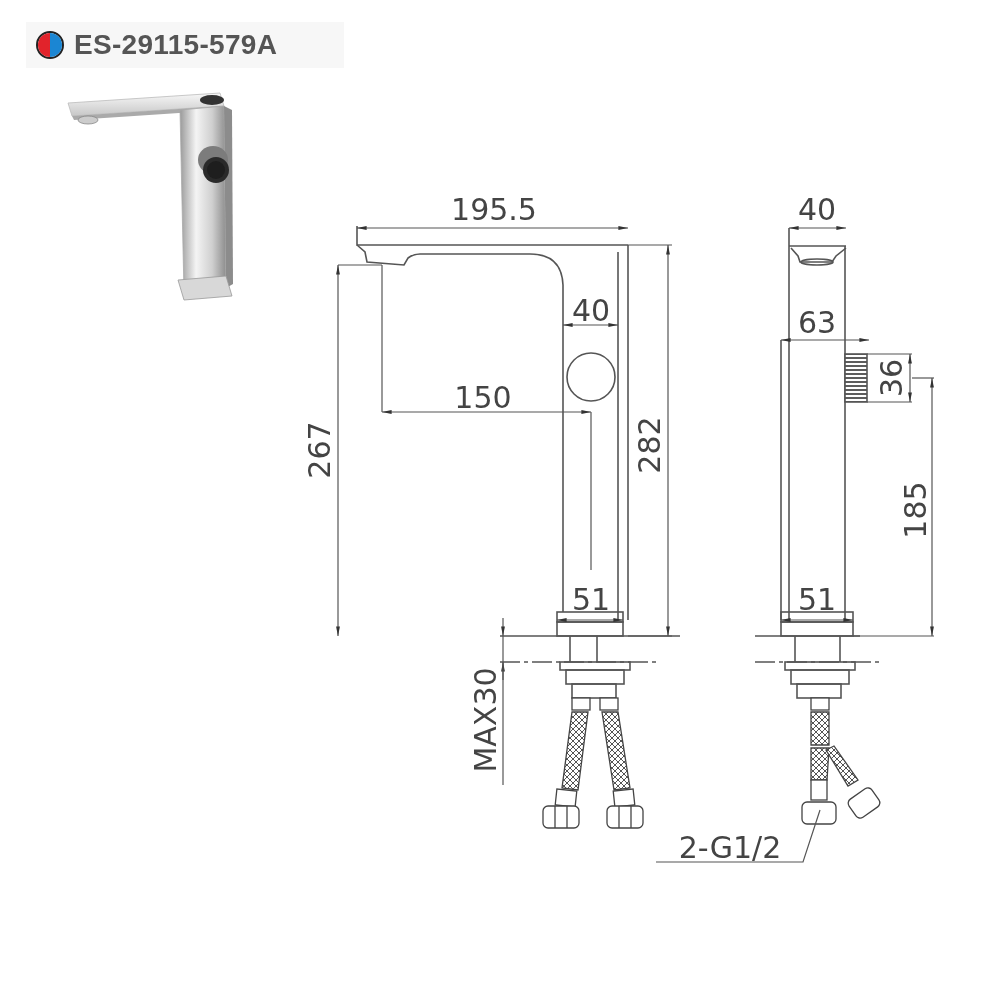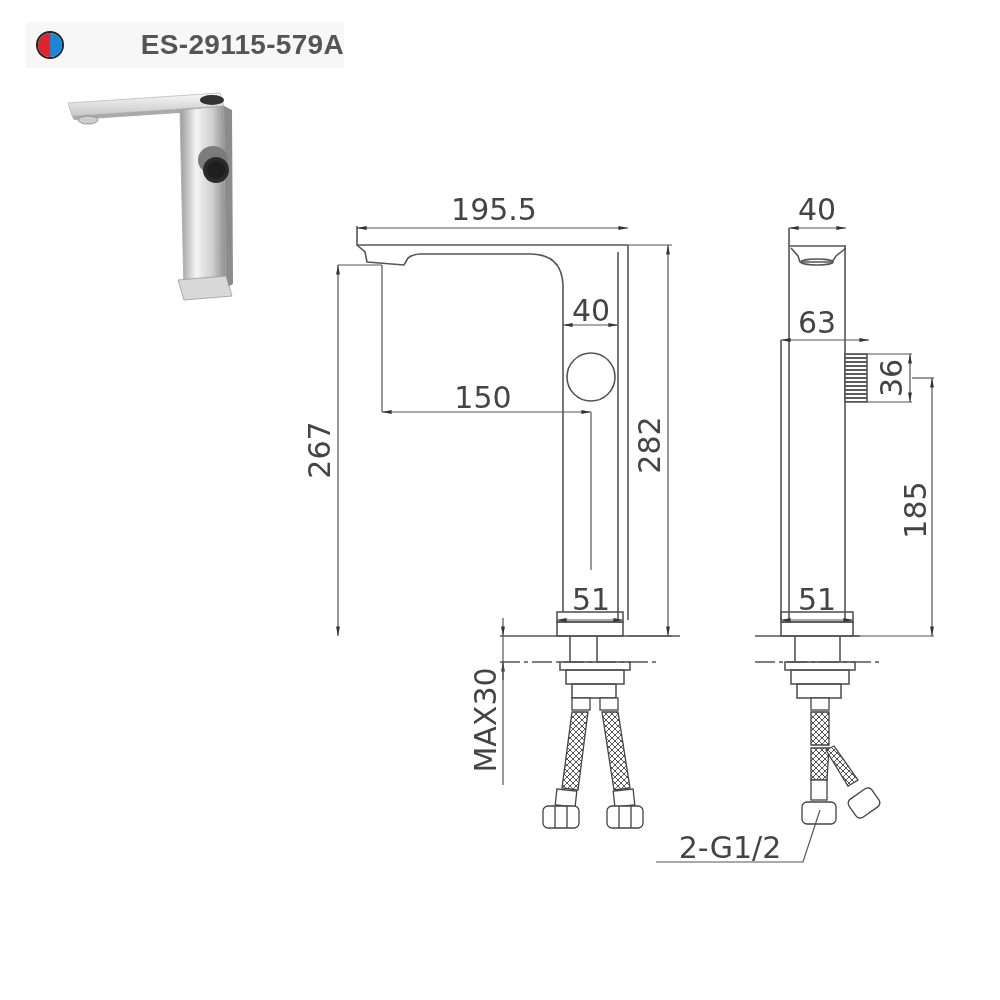--- a/index.html
+++ b/index.html
@@ -1,17 +1,17 @@
 <!DOCTYPE html>
 <html><head>
 <meta charset="utf-8">
 <style>
   html,body{margin:0;padding:0;background:#ffffff;}
   body{width:1000px;height:1000px;position:relative;overflow:hidden;font-family:"Liberation Sans",sans-serif;}
-  .header{position:absolute;left:26px;top:22px;height:46px;width:318px;background:#f7f7f7;display:flex;align-items:center;justify-content:space-between;}
+  .header{position:absolute;left:26px;top:22px;height:46px;width:318px;background:#f7f7f7;display:flex;align-items:center;}
   .hc-icon{width:28px;height:28px;margin-left:10px;border-radius:50%;border:2px solid #222;overflow:hidden;display:flex;box-sizing:border-box;}
   .hc-icon .l{flex:1;background:#e1232b;} .hc-icon .r{flex:1;background:#1b86d3;}
   .title{margin-left:10px;font-size:28px;font-weight:bold;color:#555555;letter-spacing:0.3px;}
   .photo{position:absolute;left:60px;top:88px;width:180px;height:215px;}
   .drawing{position:absolute;left:0;top:0;width:1000px;height:1000px;}
   .dim{font-family:"DejaVu Sans",sans-serif;font-size:30px;fill:#444;font-weight:normal;}
 </style>
 </head>
 <body>
 

